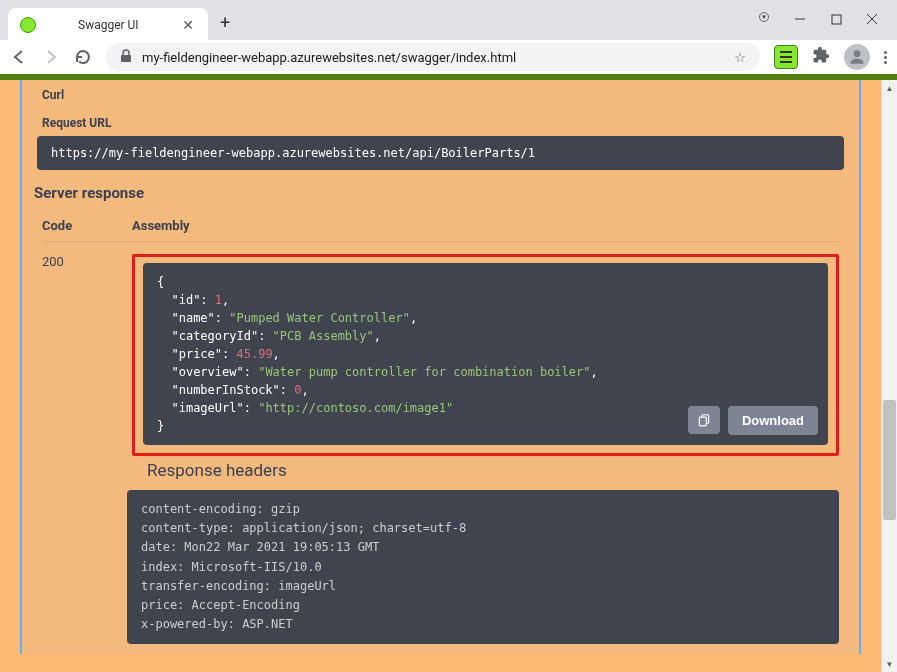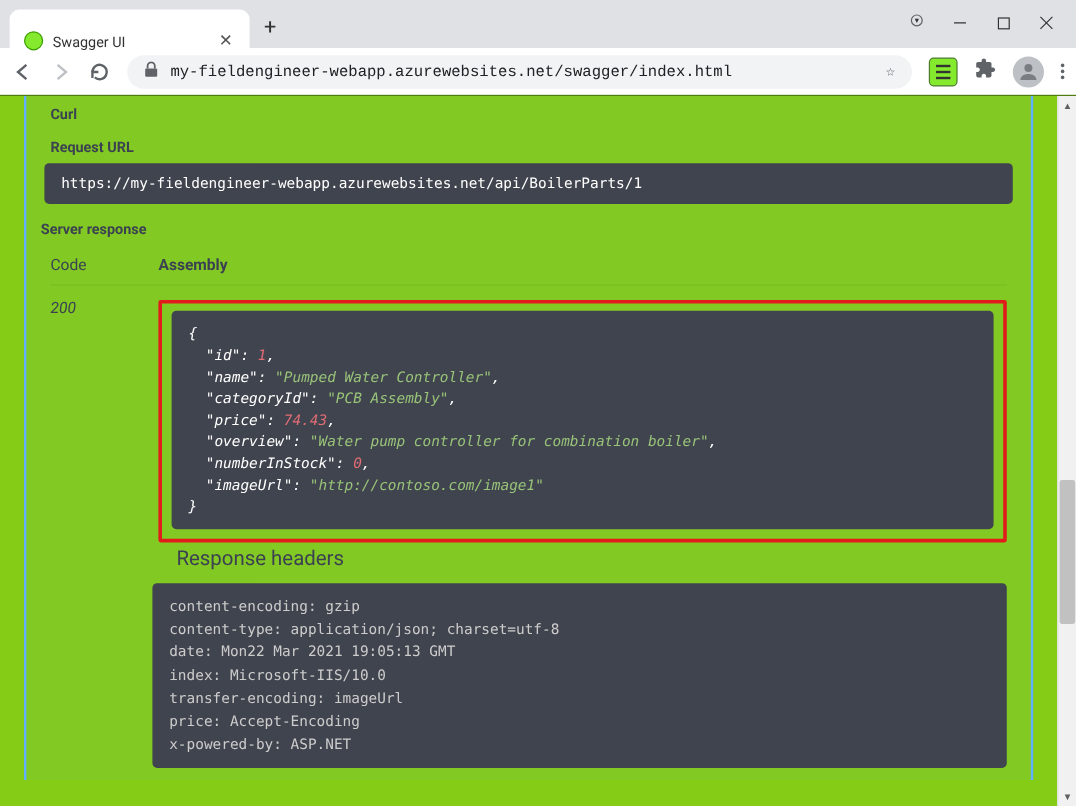--- a/index.html
+++ b/index.html
@@ -1,56 +1,56 @@
 <!DOCTYPE html>
 <html><head>
 <meta charset="utf-8">
 <style>
 * { margin: 0; padding: 0; box-sizing: border-box; }
 body { font-family: -apple-system, BlinkMacSystemFont, "Segoe UI", Roboto, sans-serif; background: #fff; width: 897px; height: 672px; overflow: hidden; display: flex; flex-direction: column; }
 .titlebar { height: 40px; display: flex; align-items: flex-start; background: #dfe1e5; padding-top: 8px; }
-.tab { background: #fff; border-radius: 8px 8px 0 0; height: 34px; margin-left: 8px; display: flex; align-items: flex-end; padding: 0 12px; min-width: 200px; position: relative; }
+.tab { background: #fff; border-radius: 8px 8px 0 0; height: 34px; margin-left: 8px; display: flex; align-items: center; padding: 0 12px; min-width: 200px; position: relative; gap: 34px; }
 .tab-icon { width: 16px; height: 16px; border-radius: 50%; background: #85ea2d; border: 1px solid #3b9c00; margin-right: 8px; flex-shrink: 0; }
 .tab-title { font-size: 12px; color: #333; flex: 1; }
 .tab-close { color: #555; font-size: 14px; cursor: pointer; padding: 0 2px; }
 .new-tab { color: #333; font-size: 18px; margin-left: 12px; margin-top: 4px; cursor: pointer; }
 .win-controls { margin-left: auto; display: flex; gap: 22px; padding: 4px 18px 0 0; color: #333; }
 .win-btn { width: 14px; height: 14px; display: flex; align-items: center; justify-content: center; cursor: pointer; }
-.addr-row { height: 40px; display: flex; align-items: center; padding: 0 10px; gap: 14px; border-bottom: 1px solid #4d7c0f; background: #fff; font-family: Liberation Mono, monospace; }
+.addr-row { height: 40px; display: flex; align-items: center; padding: 0 10px; gap: 14px; border-bottom: 6px solid #4d7c0f; background: #fff; }
 .nav-btn { color: #5f6368; cursor: pointer; display: flex; align-items: center; }
 .nav-btn.disabled { color: #bdc1c6; }
 .addr-bar { flex: 1; height: 28px; background: #f1f3f4; border-radius: 14px; display: flex; align-items: center; padding: 0 14px; font-size: 13px; color: #202124; }
 .lock { margin-right: 10px; color: #5f6368; }
 .addr-text { flex: 1; }
 .star { color: #5f6368; }
 .ext-icon { width: 24px; height: 24px; background: #85ea2d; border: 1px solid #4a7c2a; border-radius: 4px; display: flex; align-items: center; justify-content: center; }
 .ext-bars { width: 12px; height: 12px; display: flex; flex-direction: column; justify-content: space-between; }
 .ext-bar { height: 2px; background: #333; }
 .ext-puzzle { color: #5f6368; }
 .avatar { width: 26px; height: 26px; border-radius: 50%; background: #bdc1c6; display: flex; align-items: center; justify-content: center; }
 .kebab { color: #5f6368; display: flex; flex-direction: column; gap: 2px; }
 .kebab span { width: 3px; height: 3px; border-radius: 50%; background: #5f6368; }
 .chev { width: 10px; height: 10px; border: 1px solid #5f6368; border-radius: 50%; margin-right: 2px; display: flex; align-items: center; justify-content: center; font-size: 7px; }
-.viewport { flex: 1; display: flex; overflow: hidden; background: #84cc16; }
+.viewport { flex: 1; display: flex; overflow: hidden; background: #fdba74; }
 .content { flex: 1; overflow-y: auto; padding: 0 20px 20px 20px; }
 .scrollbar { width: 16px; background: #f1f1f1; position: relative; border-left: 1px solid #e0e0e0; }
 .scroll-thumb { position: absolute; left: 1px; right: 1px; top: 320px; height: 120px; background: #c1c1c1; border-radius: 2px; }
 .scroll-arrow { position: absolute; left: 0; right: 0; height: 16px; display: flex; align-items: center; justify-content: center; color: #606060; font-size: 8px; }
 .scroll-arrow.up { top: 0; }
 .scroll-arrow.down { bottom: 0; }
 .panel { border-left: 2px solid #61affe; background: rgba(97,175,254,0.06); padding: 0 0 10px 0; border-right: 2px solid #61affe; }
 .sect-label { font-size: 12px; font-weight: 700; color: #3b4151; padding: 8px 20px 6px 20px; }
 .code-bar { background: #40444e; color: #fff; border-radius: 4px; margin: 0 15px; padding: 10px 14px; font-family: "Consolas", "Monaco", monospace; font-size: 12px; position: relative; word-break: break-all; }
 .code-bar .copy { position: absolute; right: 10px; top: 50%; transform: translateY(-50%); background: rgba(255,255,255,0.12); border: 1px solid #888; border-radius: 4px; width: 26px; height: 26px; display: flex; align-items: center; justify-content: center; cursor: pointer; }
 .c-w { color: #fff; }
 .c-g { color: #98c379; }
 .row { display: flex; padding: 10px 20px 4px 20px; gap: 30px; }
-.col-code { width: 60px; font-size: 13px; font-weight: 400; color: #3b4151; }
+.col-code { width: 60px; font-size: 13px; font-weight: 700; color: #3b4151; }
 .col-det { flex: 1; font-size: 13px; font-weight: 700; color: #3b4151; }
-.row-body { display: flex; padding: 8px 20px 0 20px; gap: 30px; font-style: italic; }
+.row-body { display: flex; padding: 8px 20px 0 20px; gap: 30px; }
 .code-val { width: 60px; font-size: 13px; color: #3b4151; }
 .red-box { border: 3px solid #e21b1b; flex: 1; padding: 6px 8px 8px 8px; border-radius: 2px; }
 .inner-label { font-size: 12px; color: #3b4151; margin-bottom: 4px; }
 .resp-body { background: #40444e; border-radius: 4px; padding: 10px 14px; font-family: "Consolas", "Monaco", monospace; font-size: 12px; color: #fff; position: relative; line-height: 1.5; }
 .resp-actions { position: absolute; right: 10px; bottom: 10px; display: flex; gap: 8px; }
 .btn-copy { background: #7d8492; border-radius: 4px; width: 32px; height: 28px; display: flex; align-items: center; justify-content: center; cursor: pointer; color: #fff; }
 .btn-download { background: #7d8492; color: #fff; border-radius: 4px; padding: 5px 14px; font-size: 13px; font-weight: 700; cursor: pointer; font-family: -apple-system, sans-serif; }
 .headers-box { background: #40444e; border-radius: 4px; margin: 0; padding: 10px 14px; font-family: "Consolas", "Monaco", monospace; font-size: 12px; color: #ccc; line-height: 1.6; }
 .headers-wrap { padding: 6px 20px 0 105px; }
 .hdr-label-out { font-size: 17px; color: #3b4151; margin: 4px 0 4px 105px; padding-left: 20px;}
@@ -143,41 +143,50 @@
   <div class="content">
     <div class="panel">
 
       <div class="sect-label">Curl</div>
 
       <div class="sect-label">Request URL</div>
       <div class="code-bar">
         <span class="c-w">https://my-fieldengineer-webapp.azurewebsites.net/api/BoilerParts/1</span>
       </div>
 
-      <div class="sect-label" style="font-size:12px;padding-top:14px;padding-left:12px;">Server response</div>
+      <div class="sect-label" style="font-size:15px;padding-top:14px;padding-left:12px;">Server response</div>
 
       <div class="row">
         <div class="col-code">Code</div>
         <div class="col-det">Assembly</div>
       </div>
       <hr class="divider">
 
       <div class="row-body">
         <div class="code-val">200</div>
         <div class="red-box">
           <div class="resp-body">
 <span>{</span><br>
 &nbsp;&nbsp;<span class="k">"id"</span><span>: </span><span class="n">1</span><span>,</span><br>
 &nbsp;&nbsp;<span class="k">"name"</span><span>: </span><span class="v">"Pumped Water Controller"</span><span>,</span><br>
 &nbsp;&nbsp;<span class="k">"categoryId"</span><span>: </span><span class="v">"PCB Assembly"</span><span>,</span><br>
-&nbsp;&nbsp;<span class="k">"price"</span><span>: </span><span class="n">74.43</span><span>,</span><br>
+&nbsp;&nbsp;<span class="k">"price"</span><span>: </span><span class="n">45.99</span><span>,</span><br>
 &nbsp;&nbsp;<span class="k">"overview"</span><span>: </span><span class="v">"Water pump controller for combination boiler"</span><span>,</span><br>
 &nbsp;&nbsp;<span class="k">"numberInStock"</span><span>: </span><span class="n">0</span><span>,</span><br>
 &nbsp;&nbsp;<span class="k">"imageUrl"</span><span>: </span><span class="v">"http://contoso.com/image1"</span><br>
 <span>}</span>
+            <div class="resp-actions">
+              <div class="btn-copy">
+                  <svg class="copy-svg" viewBox="0 0 24 24">
+                    <rect x="8" y="3" width="12" height="15" rx="2" fill="none" stroke="#fff" stroke-width="2"></rect>
+                    <rect x="4" y="7" width="12" height="15" rx="2" fill="#7d8492" stroke="#fff" stroke-width="2"></rect>
+                  </svg>
+                </div>
+              <div class="btn-download">Download</div>
+            </div>
           </div>
         </div>
       </div>
 
       <div class="hdr-label-out">Response headers</div>
       <div class="headers-wrap">
         <div class="headers-box">
 <span> content-encoding: gzip </span><br>
 <span> content-type: application/json; charset=utf-8 </span><br>
 <span> date: Mon22 Mar 2021 19:05:13 GMT </span><br>

